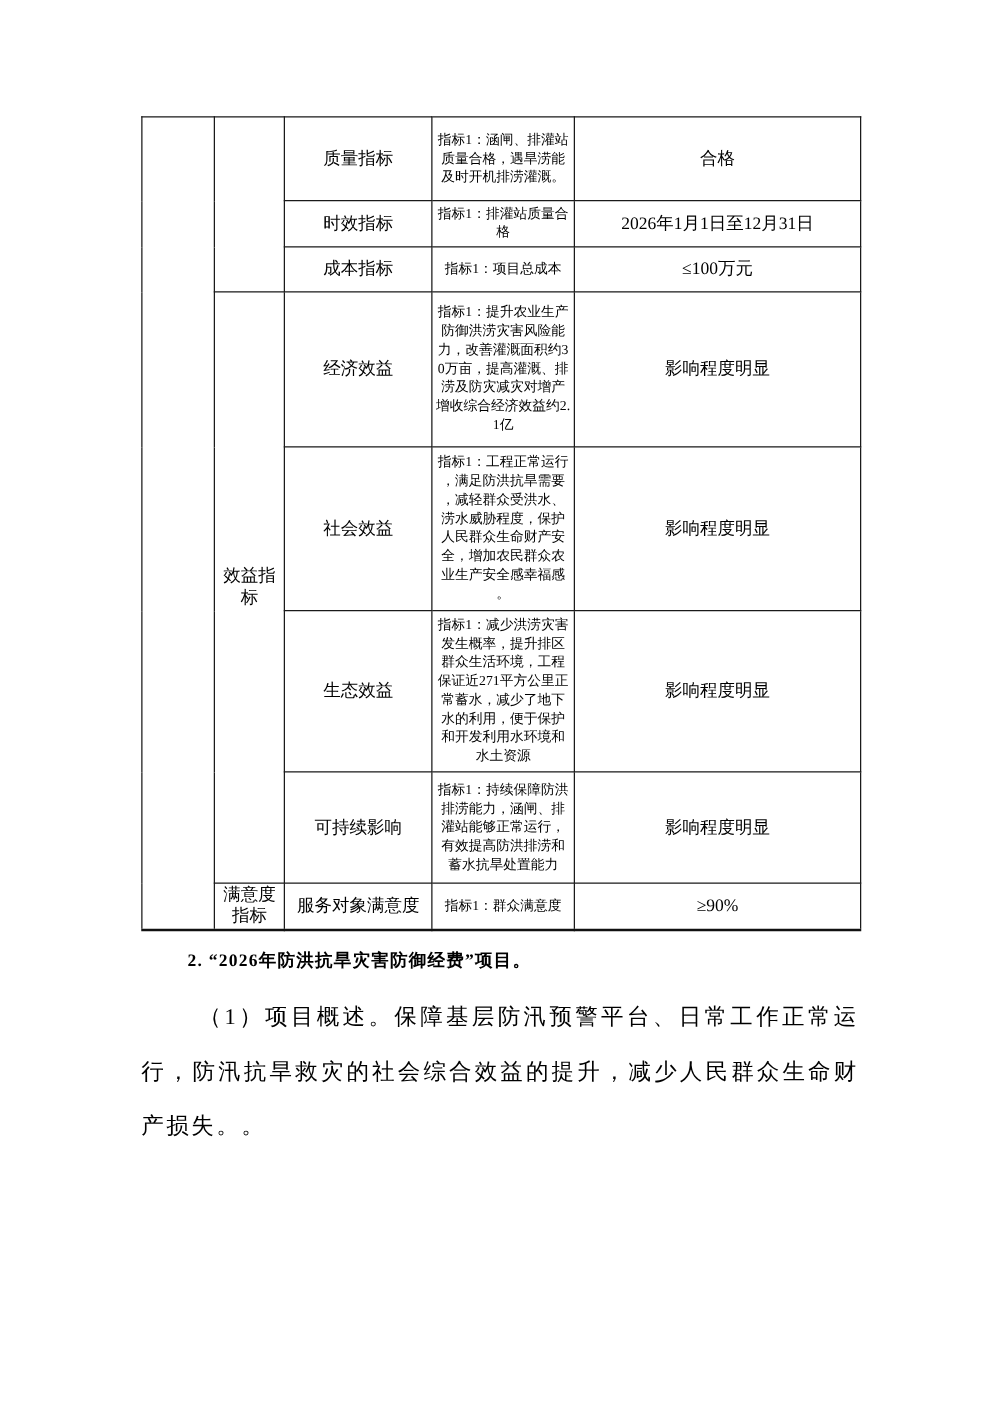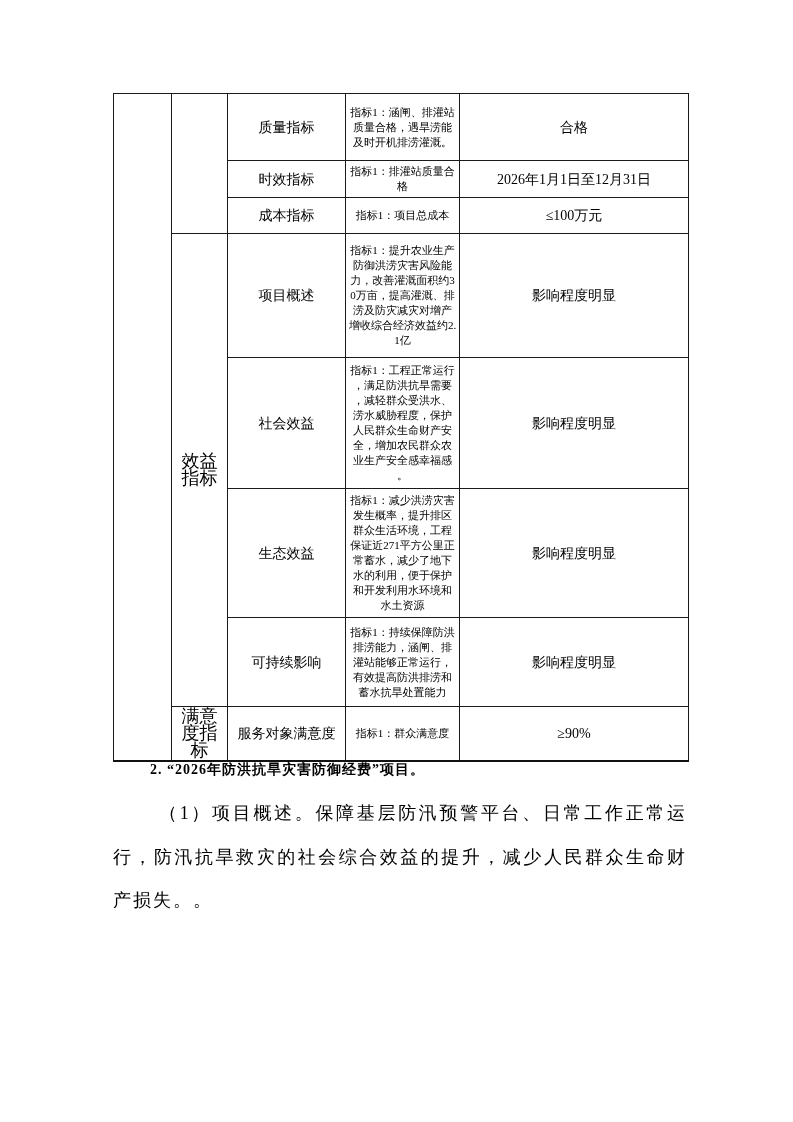--- a/index.html
+++ b/index.html
@@ -30,21 +30,21 @@
     padding: 1px 2px;
     font-size: 14px;
     line-height: 17px;
     overflow: hidden;
   }
   .perf-table td.desc {
     font-size: 11px;
     line-height: 15px;
     line-break: anywhere;
   }
-  .perf-table td.group { font-size: 18px; line-height: 17px; }
+  .perf-table td.group { font-size: 14px; line-height: 17px; }
   .perf-table td.spacer { border-bottom: 2px solid #111; }
   tr.r1 { height: 67px; }
   tr.r2 { height: 37px; margin-top: 31px; }
   tr.r3 { height: 36px; }
   tr.r4 { height: 124px; }
   tr.r5 { height: 131px; }
   tr.r6 { height: 129px; }
   tr.r7 { height: 89px; }
   tr.r8 { height: 37px; }
   .text-block {
@@ -97,21 +97,21 @@
         <td class="desc">指标1：排灌站质量合格</td>
         <td class="val">2026年1月1日至12月31日</td>
       </tr>
       <tr class="r3">
         <td class="name">成本指标</td>
         <td class="desc">指标1：项目总成本</td>
         <td class="val">≤100万元</td>
       </tr>
       <tr class="r4">
         <td class="group" rowspan="4">效益指标</td>
-        <td class="name">项目概述</td>
+        <td class="name">经济效益</td>
         <td class="desc">指标1：提升农业生产防御洪涝灾害风险能力，改善灌溉面积约30万亩，提高灌溉、排涝及防灾减灾对增产增收综合经济效益约2.1亿</td>
         <td class="val">影响程度明显</td>
       </tr>
       <tr class="r5">
         <td class="name">社会效益</td>
         <td class="desc">指标1：工程正常运行，满足防洪抗旱需要，减轻群众受洪水、涝水威胁程度，保护人民群众生命财产安全，增加农民群众农业生产安全感幸福感。</td>
         <td class="val">影响程度明显</td>
       </tr>
       <tr class="r6">
         <td class="name">生态效益</td>

